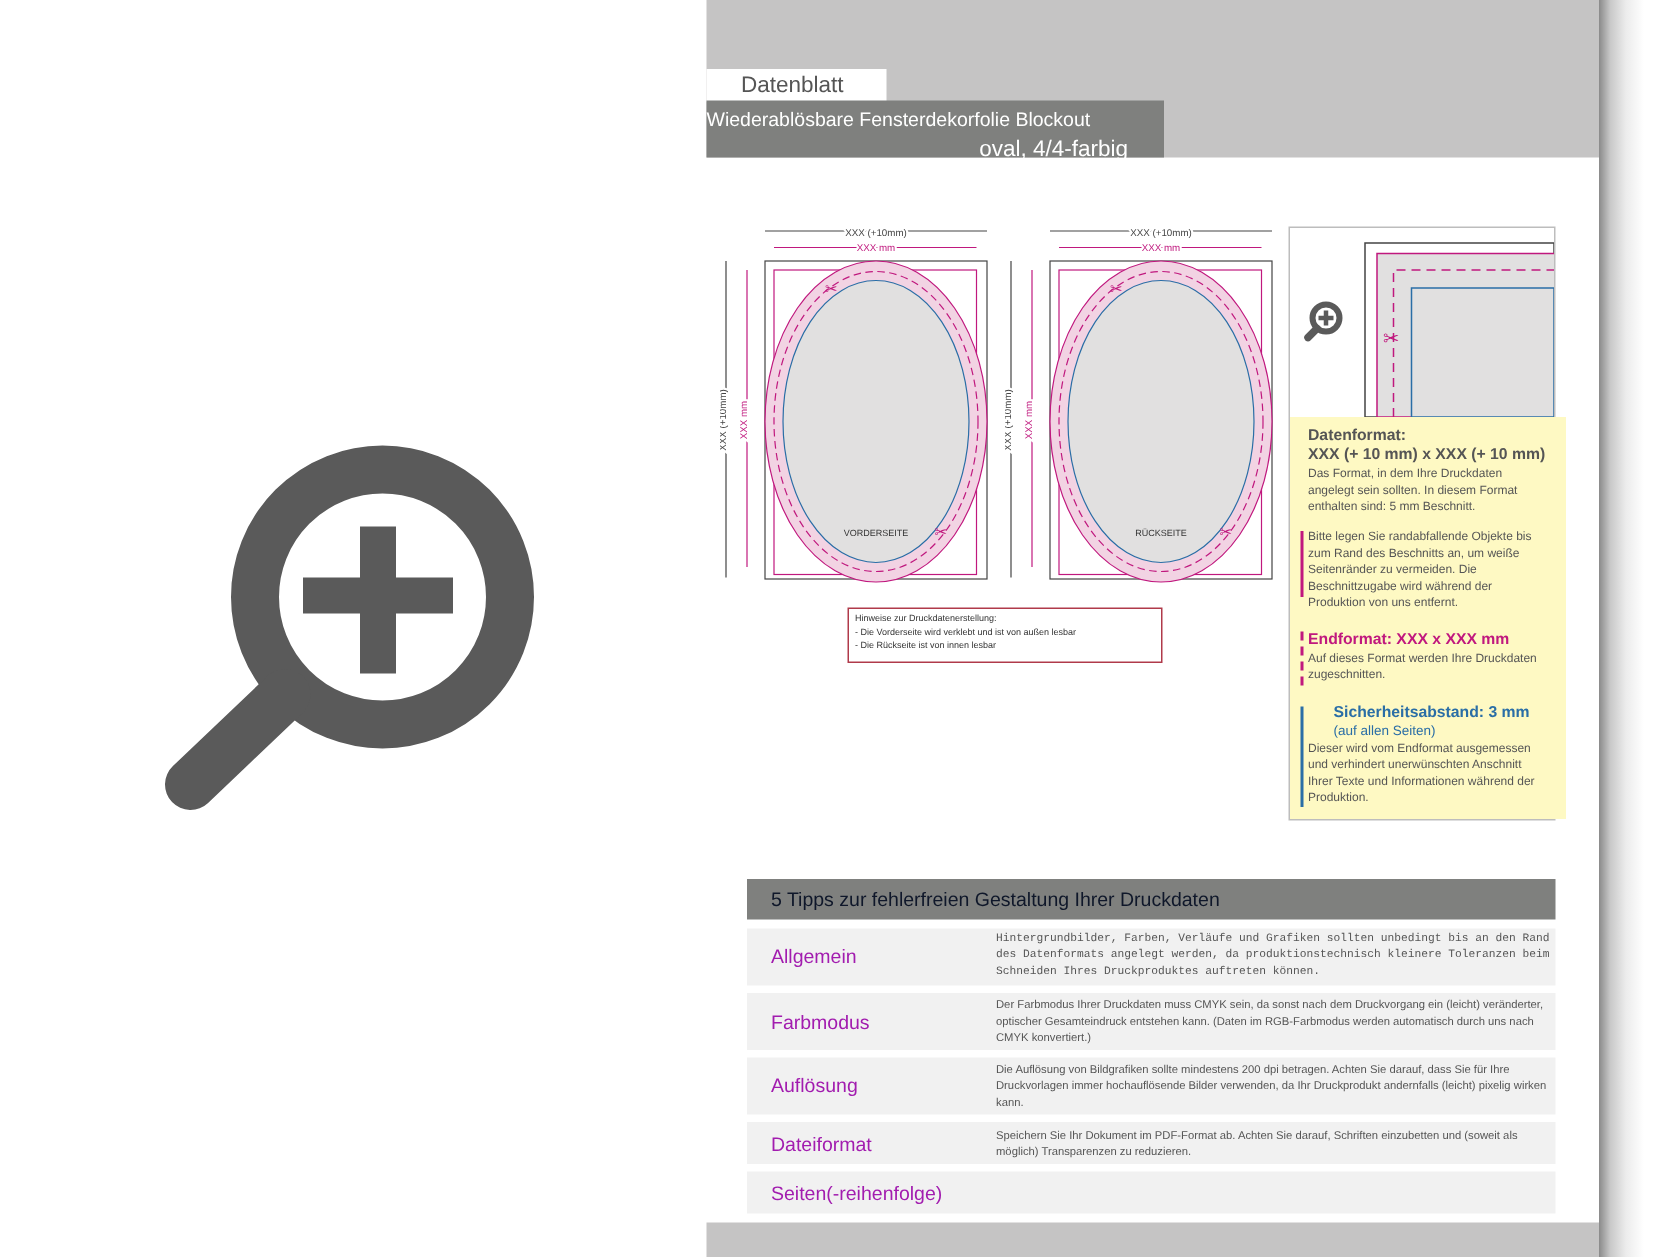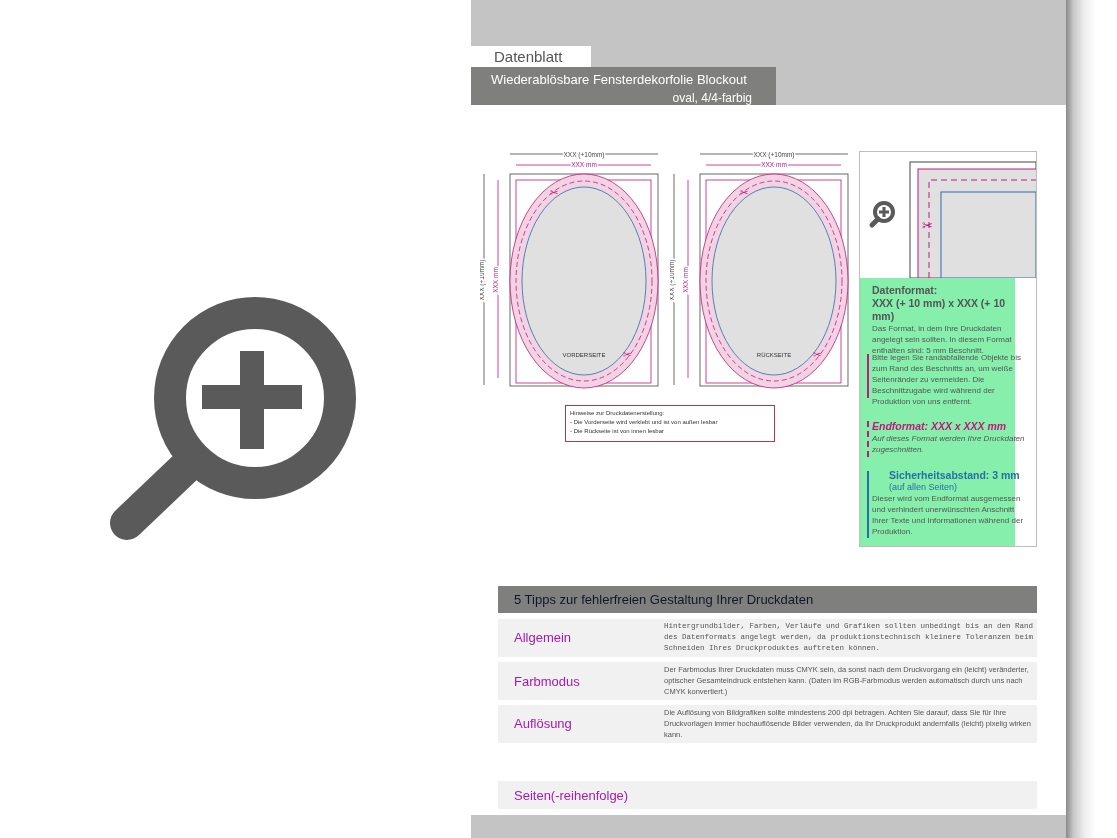--- a/index.html
+++ b/index.html
@@ -4,26 +4,26 @@
 <style>
   html,body{margin:0;padding:0;}
   body{width:1117px;height:838px;background:#ffffff;position:relative;overflow:hidden;font-family:"Liberation Sans",sans-serif;color:#555;}
   .big-zoom{position:absolute;left:105px;top:293px;width:262px;height:252px;}
   .page{position:absolute;left:471px;top:0;width:595px;height:838px;background:#fff;}
   .page-shadow{position:absolute;left:1066px;top:0;width:30px;height:838px;background:linear-gradient(to right,#8a8a8a,#c8c8c8 25%,#ececec 60%,#fff);}
   .top-band{position:absolute;left:0;top:0;width:595px;height:105px;background:#c5c4c4;}
   .bottom-band{position:absolute;left:0;top:815px;width:595px;height:23px;background:#c5c4c4;}
   .tab{position:absolute;left:0;top:46px;width:120px;height:22px;background:#fff;font-size:15px;color:#555;padding-left:23px;box-sizing:border-box;line-height:22px;}
   .titlebar{position:absolute;left:0;top:67px;width:305px;height:38px;background:#7f807e;color:#fff;}
-  .titlebar .t1{position:absolute;left:20px;top:5px;font-size:13px;white-space:nowrap;}
-  .titlebar .t2{position:absolute;right:24px;top:24px;font-size:12px;white-space:nowrap;text-align:right;}
+  .titlebar .t1{position:absolute;left:0;top:5px;font-size:13px;white-space:nowrap;}
+  .titlebar .t2{position:absolute;right:24px;top:24px;font-size:15px;white-space:nowrap;text-align:right;}
   .diagram{position:absolute;top:145px;}
   .side{position:absolute;left:388px;top:151px;width:178px;height:396px;border:1px solid #bdbdbd;box-sizing:border-box;background:#fff;}
   .side-top{position:absolute;left:0;top:0;width:176px;height:126px;background:#fff;}
-  .side-info{position:absolute;left:0;top:126px;width:155px;height:268px;background:#86efac;}
+  .side-info{position:absolute;left:0;top:126px;width:184px;height:268px;background:#fef9c3;}
   .info-block{position:absolute;left:12px;font-size:8px;line-height:11px;color:#555;}
   .info-block .h{font-weight:bold;font-size:10.5px;line-height:13px;color:#555;}
   .pink{color:#c0187e !important;}
   .blue{color:#2a6ea6 !important;margin-left:17px;}
   .bar-l{position:absolute;left:7px;width:2px;}
   .notes{position:absolute;left:94px;top:405px;width:210px;height:37px;border:1px solid #b03a4a;box-sizing:border-box;font-size:6px;line-height:9px;color:#333;padding:3px 4px;}
   .tips-head{position:absolute;left:27px;top:586px;width:539px;height:27px;background:#7f807e;color:#0f172a;font-size:13px;line-height:27px;padding-left:16px;box-sizing:border-box;}
   .tip-row{position:absolute;left:27px;width:539px;background:#f1f1f1;}
   .tip-label{position:absolute;left:16px;font-size:13px;color:#a21caf;}
   .tip-text{position:absolute;left:166px;width:370px;font-size:7.5px;line-height:11px;color:#555;}
@@ -106,21 +106,21 @@
     </div>
     <div class="side-info">
       <div class="info-block" style="top:6px;">
         <div class="h">Datenformat:</div>
         <div class="h">XXX (+ 10 mm) x XXX (+ 10 mm)</div>
         <div style="width:156px;">Das Format, in dem Ihre Druckdaten angelegt sein sollten. In diesem Format enthalten sind: 5 mm Beschnitt.</div>
       </div>
       <div class="bar-l" style="top:76px;height:44px;background:#c0187e;"></div>
       <div class="info-block" style="top:74px;width:156px;">Bitte legen Sie randabfallende Objekte bis zum Rand des Beschnitts an, um weiße Seitenränder zu vermeiden. Die Beschnittzugabe wird während der Produktion von uns entfernt.</div>
       <div class="bar-l" style="top:143px;height:36px;border-left:2px dashed #c0187e;width:0;"></div>
-      <div class="info-block" style="top:142px;width:156px;font-style:italic;">
+      <div class="info-block" style="top:142px;width:156px;">
         <div class="h pink">Endformat: XXX x XXX mm</div>
         <div>Auf dieses Format werden Ihre Druckdaten zugeschnitten.</div>
       </div>
       <div class="bar-l" style="top:193px;height:67px;background:#2a6ea6;width:1.5px;"></div>
       <div class="info-block" style="top:191px;width:156px;">
         <div class="h blue">Sicherheitsabstand: 3 mm</div>
         <div class="blue" style="font-size:9px;">(auf allen Seiten)</div>
         <div>Dieser wird vom Endformat ausgemessen und verhindert unerwünschten Anschnitt Ihrer Texte und Informationen während der Produktion.</div>
       </div>
     </div>
@@ -133,19 +133,23 @@
     <div class="tip-text" style="top:2px;font-family:Liberation Mono, monospace;">Hintergrundbilder, Farben, Verläufe und Grafiken sollten unbedingt bis an den Rand des Datenformats angelegt werden, da produktionstechnisch kleinere Toleranzen beim Schneiden Ihres Druckproduktes auftreten können.</div>
   </div>
   <div class="tip-row" style="top:662px;height:38px;">
     <div class="tip-label" style="top:12px;">Farbmodus</div>
     <div class="tip-text" style="top:2px;">Der Farbmodus Ihrer Druckdaten muss CMYK sein, da sonst nach dem Druckvorgang ein (leicht) veränderter, optischer Gesamteindruck entstehen kann. (Daten im RGB-Farbmodus werden automatisch durch uns nach CMYK konvertiert.)</div>
   </div>
   <div class="tip-row" style="top:705px;height:38px;">
     <div class="tip-label" style="top:11px;">Auflösung</div>
     <div class="tip-text" style="top:2px;">Die Auflösung von Bildgrafiken sollte mindestens 200 dpi betragen. Achten Sie darauf, dass Sie für Ihre Druckvorlagen immer hochauflösende Bilder verwenden, da Ihr Druckprodukt andernfalls (leicht) pixelig wirken kann.</div>
   </div>
+  <div class="tip-row" style="top:748px;height:28px;">
+    <div class="tip-label" style="top:7px;">Dateiformat</div>
+    <div class="tip-text" style="top:3px;">Speichern Sie Ihr Dokument im PDF-Format ab. Achten Sie darauf, Schriften einzubetten und (soweit als möglich) Transparenzen zu reduzieren.</div>
+  </div>
   <div class="tip-row" style="top:781px;height:28px;">
     <div class="tip-label" style="top:7px;">Seiten(-reihenfolge)</div>
   </div>
 
   <div class="bottom-band"></div>
 </div>
 <div class="page-shadow"></div>
 
 </body></html>

